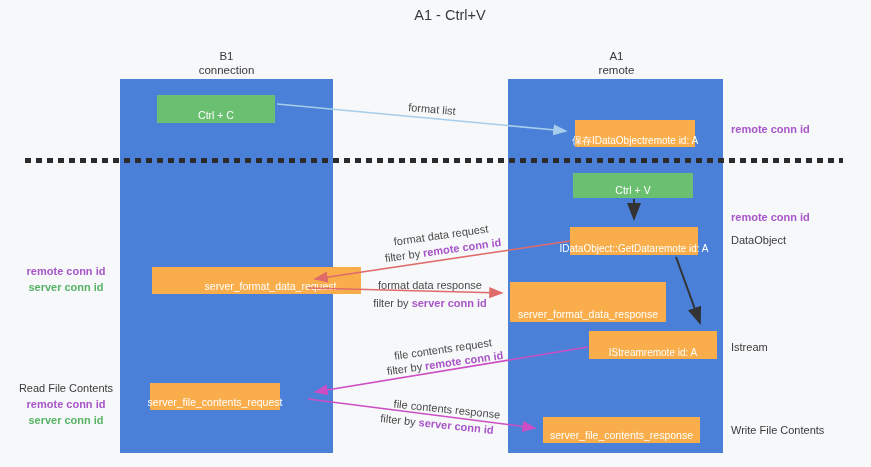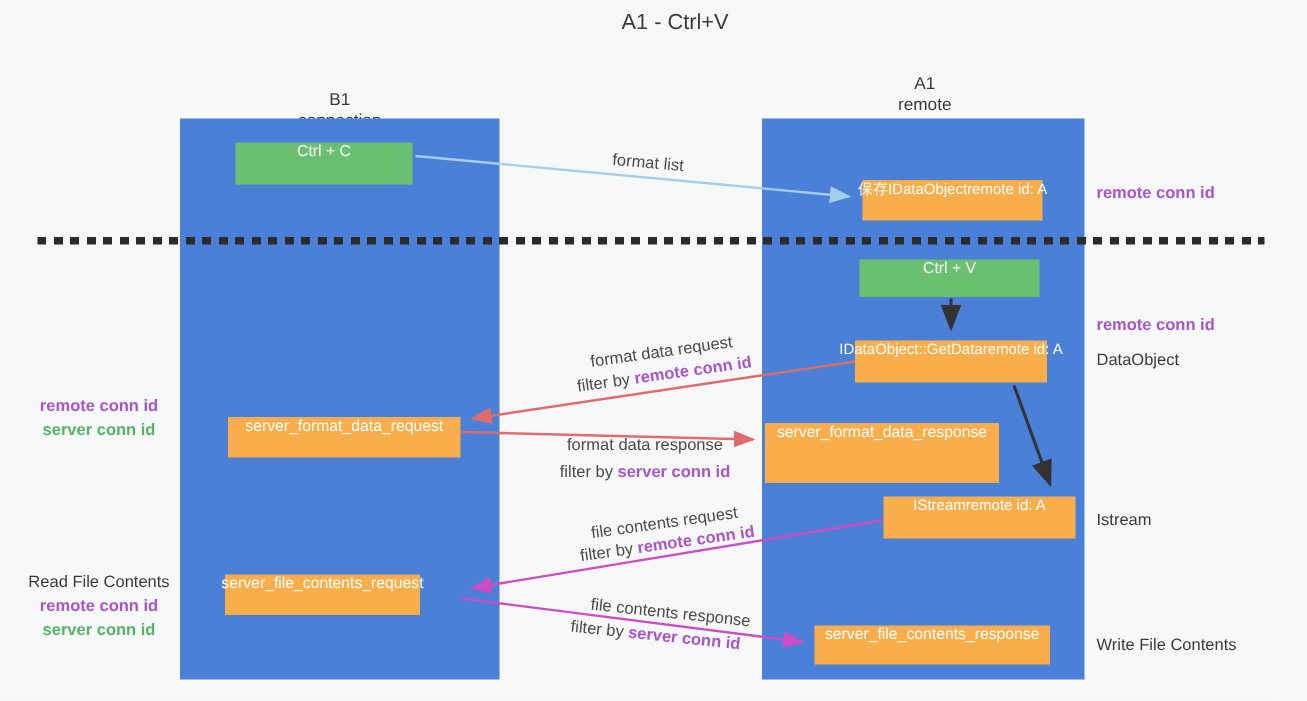--- a/index.html
+++ b/index.html
@@ -6,45 +6,45 @@
   body{font-family:"Liberation Sans","DejaVu Sans",sans-serif;background:#e9e9e9;}
   .stage{position:relative;width:871px;height:467px;background:#f7f8fa;overflow:hidden;}
   .abs{position:absolute;}
 
   .title{left:300px;top:6px;width:300px;text-align:center;font-size:14.5px;line-height:1.28;color:#3a3a3a;}
 
   .lane{background:#4a80d8;}
   .lane-left{left:120px;top:79px;width:213px;height:374px;}
   .lane-right{left:508px;top:79px;width:215px;height:374px;}
   .lane-hdr{width:213px;text-align:center;font-size:11.5px;color:#3a3a3a;line-height:1.25;}
-  .hdr-left{left:120px;top:49px;margin-top:11px;}
+  .hdr-left{left:120px;top:49px;}
   .hdr-right{left:509px;top:49px;width:215px;}
 
   .dashline{left:25px;top:158px;width:818px;height:5px;
     background:repeating-linear-gradient(90deg,#2b2b2b 0 6px,transparent 6px 11px);}
 
-  .bx{display:flex;align-items:flex-start;justify-content:center;text-align:center;
+  .bx{display:flex;align-items:flex-end;justify-content:center;text-align:center;
       color:#fff;font-size:10.5px;line-height:1.3;white-space:nowrap;}
   .bx-green{background:#6abf70;}
   .bx-orange{background:#f9ae4b;}
   .two{flex-direction:row;font-size:10px;}
 
   .b-ctrlc{left:157px;top:95px;width:118px;height:28px;}
   .b-saved{left:575px;top:120px;width:120px;height:27px;}
   .b-ctrlv{left:573px;top:173px;width:120px;height:25px;}
   .b-getdata{left:570px;top:227px;width:128px;height:28px;}
-  .b-freq{left:152px;top:278px;width:155px;height:27px;}
+  .b-freq{left:152px;top:267px;width:181px;height:27px;padding-left:28px;}
   .b-fresp{left:510px;top:282px;width:156px;height:40px;}
   .b-istream{left:589px;top:331px;width:128px;height:28px;}
   .b-creq{left:150px;top:383px;width:130px;height:27px;}
   .b-cresp{left:543px;top:417px;width:157px;height:26px;}
 
   .flow{white-space:nowrap;font-size:11px;color:#4a4a4a;}
   .flow .hl{font-weight:bold;color:#a855c8;margin-left:3px;}
-  .center{transform:translate(-50%,-50%);margin-top:12px;}
+  .center{transform:translate(-50%,-50%);}
   .rneg{transform:translate(-50%,-50%) rotate(-8deg);}
   .rpos{transform:translate(-50%,-50%) rotate(6deg);}
   .rlist{transform:translate(-50%,-50%) rotate(5deg);}
 
   .ann{white-space:nowrap;font-size:11px;color:#3a3a3a;}
   .ann-purple{color:#a855c8;font-weight:bold;}
   .ann-green{color:#56b366;font-weight:bold;}
   .leftcol{width:96px;text-align:center;line-height:1.45;}
 
   svg.overlay{position:absolute;left:0;top:0;pointer-events:none;}

